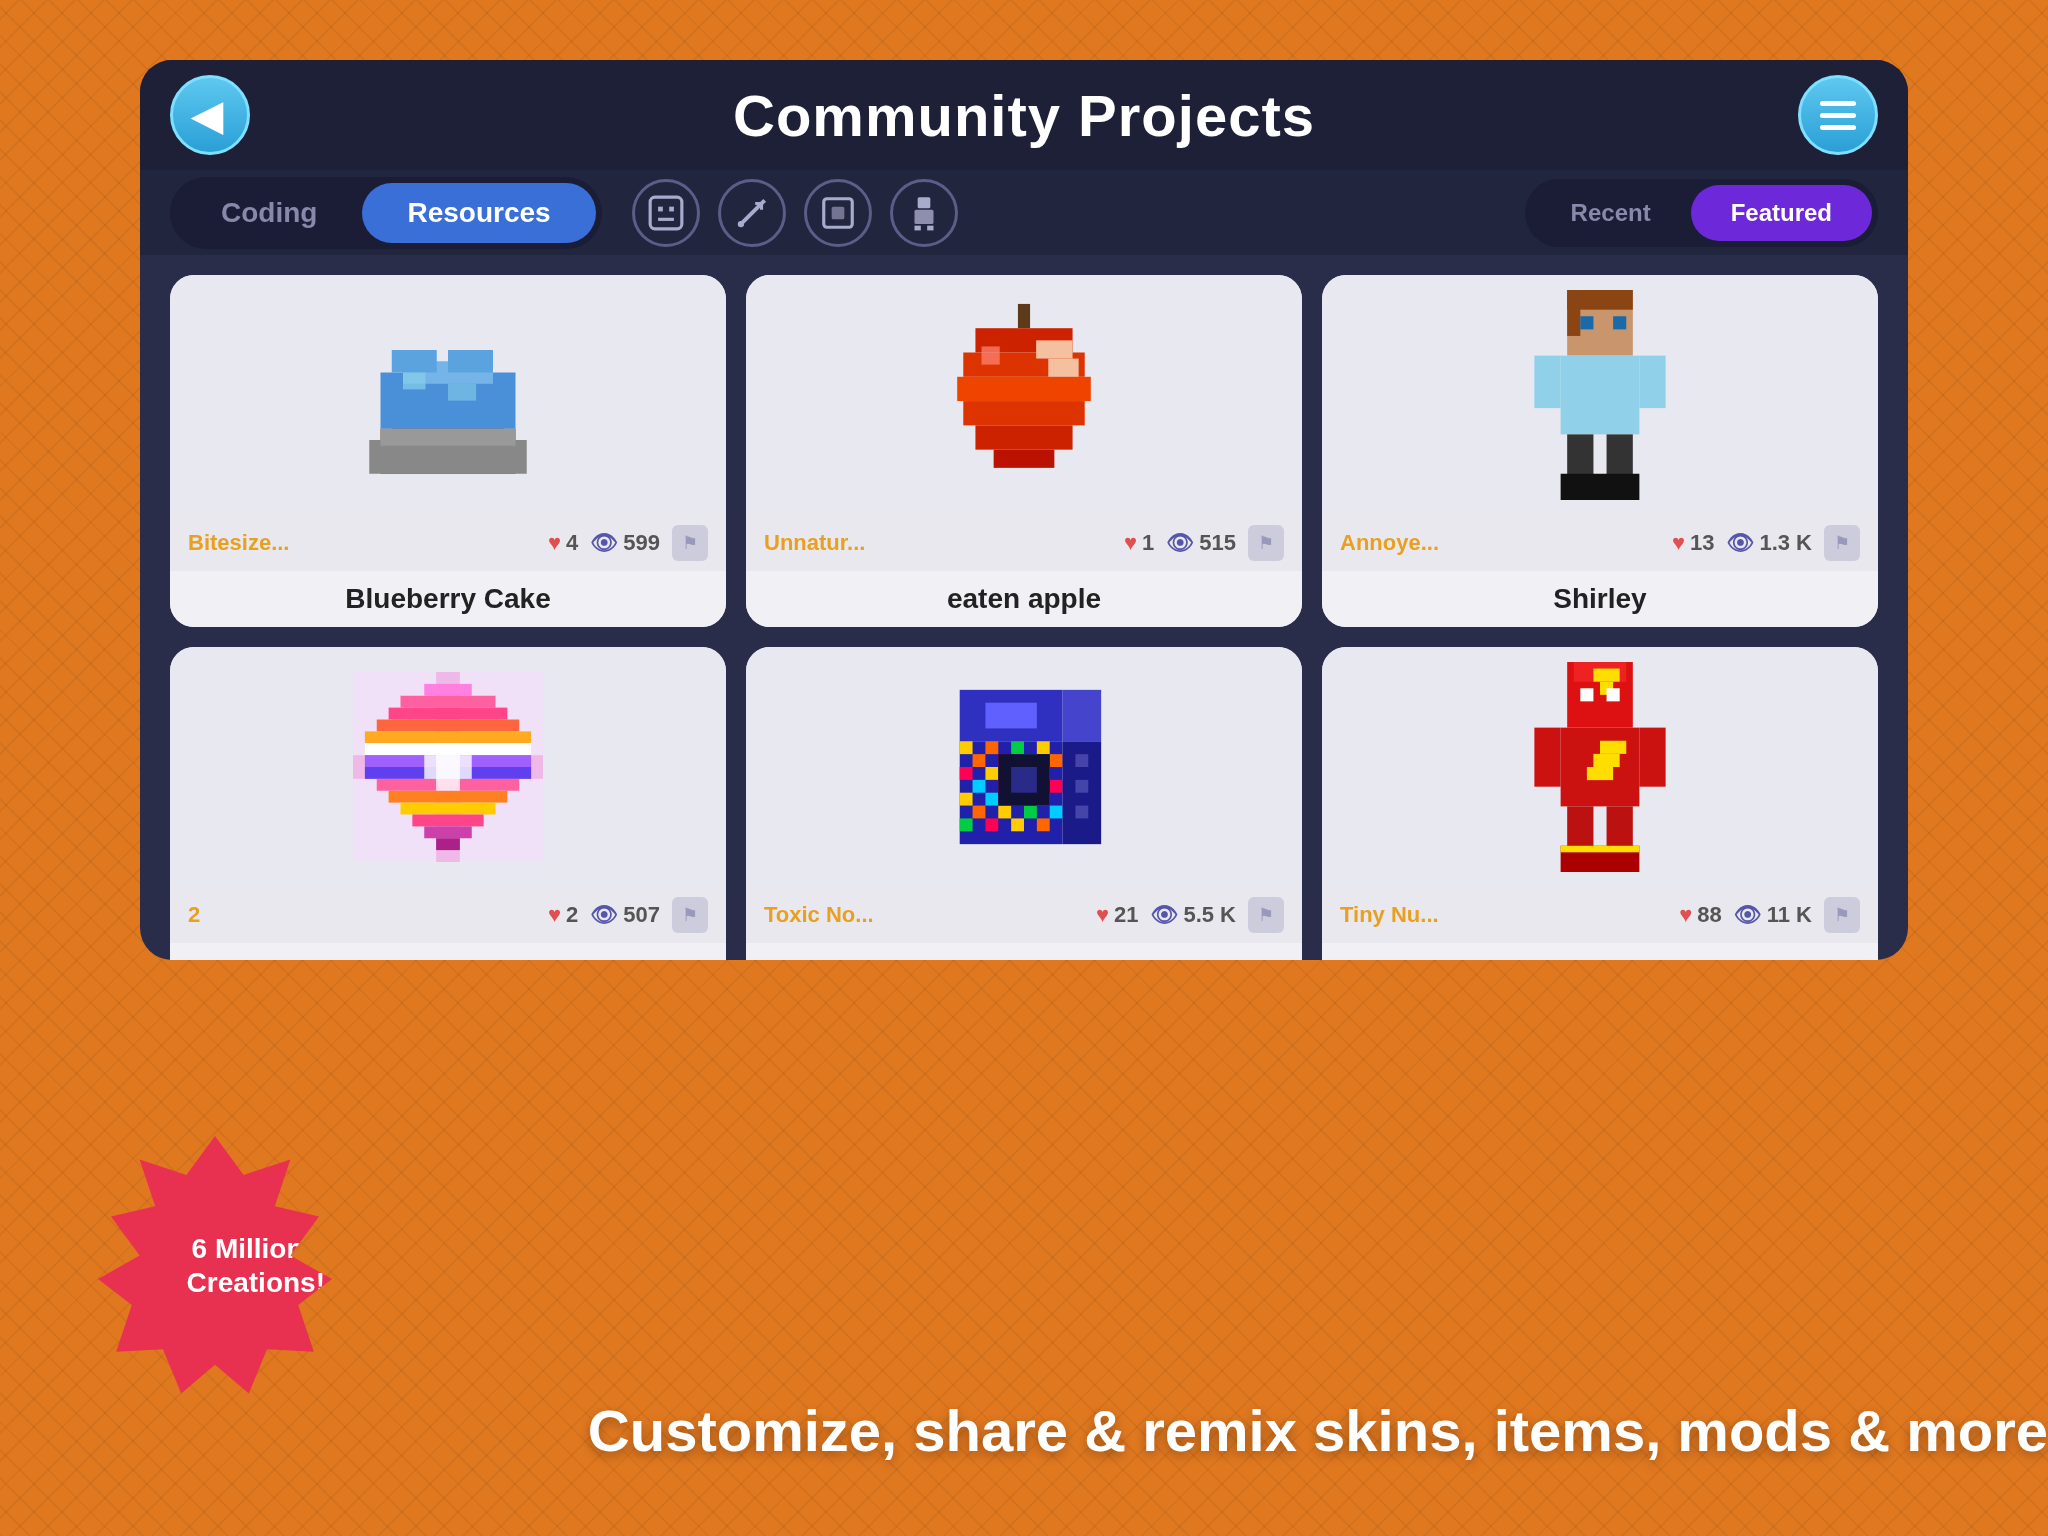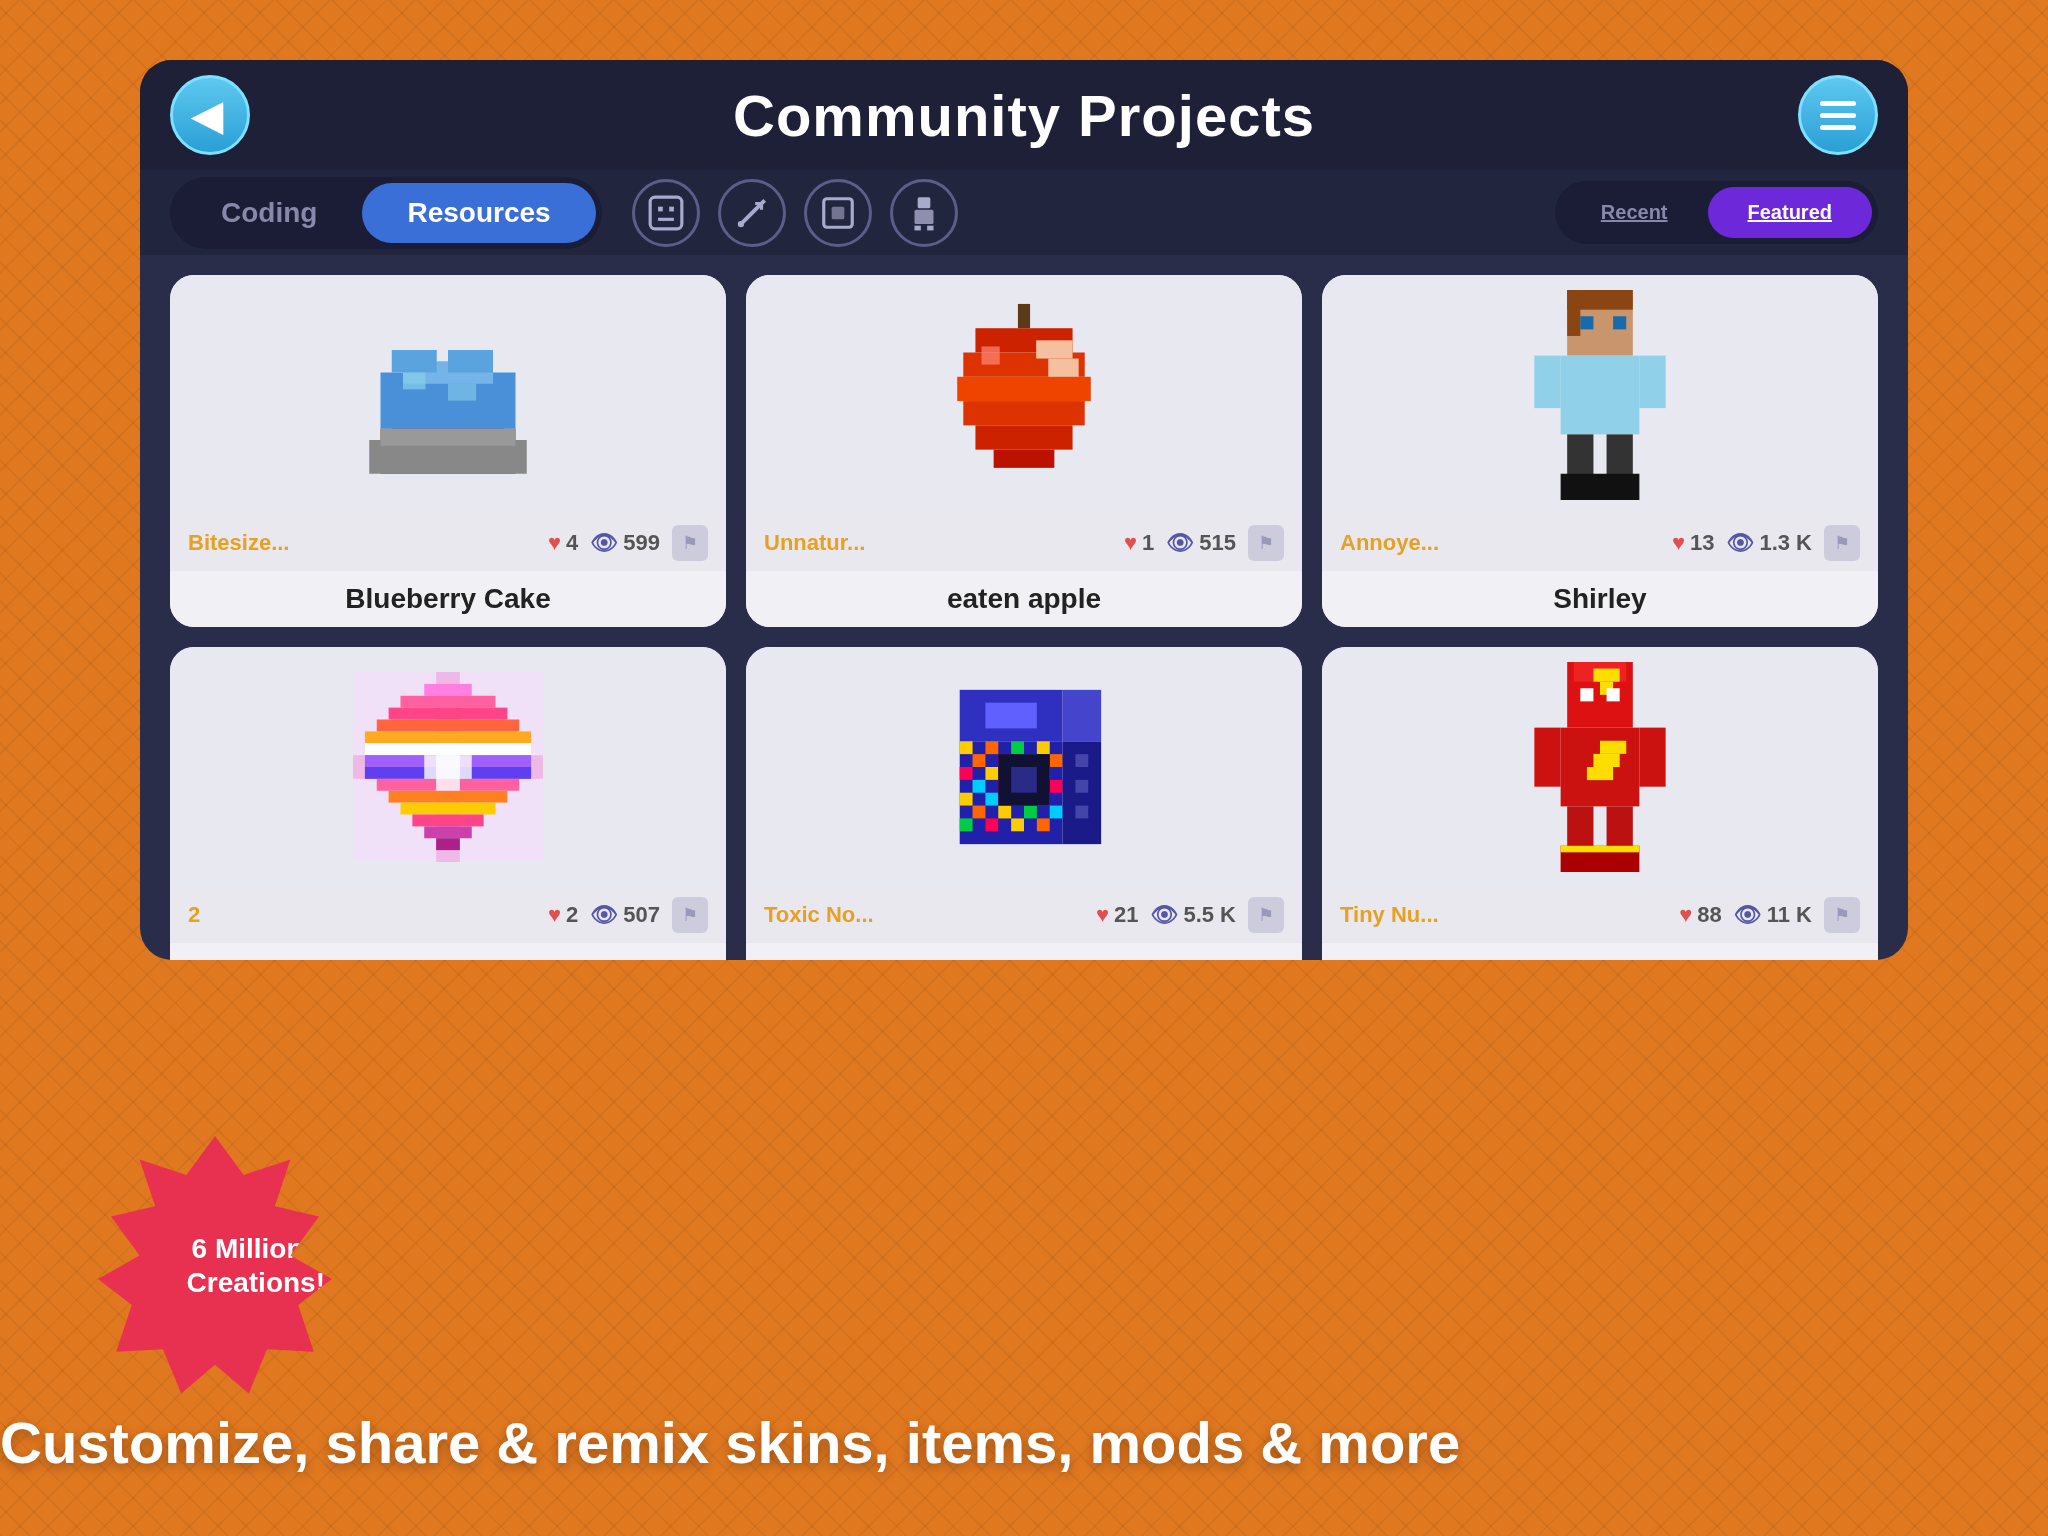--- a/index.html
+++ b/index.html
@@ -155,25 +155,24 @@
       display: flex;
       background: #1a1d35;
       border-radius: 40px;
       padding: 6px;
       gap: 0;
     }
 
     .filter-tab {
       padding: 14px 40px;
       border-radius: 30px;
-      font-size: 20px;
+      font-size: 24px;
       font-weight: 700;
       cursor: pointer;
       color: #8888aa;
-      text-decoration: underline;
     }
 
     .filter-tab.active {
       background: #6d28d9;
       color: white;
     }
 
     
     .grid-container {
       padding: 20px 30px;
@@ -246,24 +245,24 @@
       padding: 12px 10px;
       font-size: 28px;
       font-weight: 900;
       color: #222;
       background: #f0f0f5;
     }
 
     
     .tagline {
       position: absolute;
-      bottom: 60px;
+      bottom: 72px;
       left: 0;
       right: 0;
-      text-align: left;
+      text-align: right;
       z-index: 2;
     }
 
     .tagline-text {
       color: white;
       font-size: 58px;
       font-weight: 900;
       text-shadow: 0 4px 12px rgba(0,0,0,0.3);
     }
 

